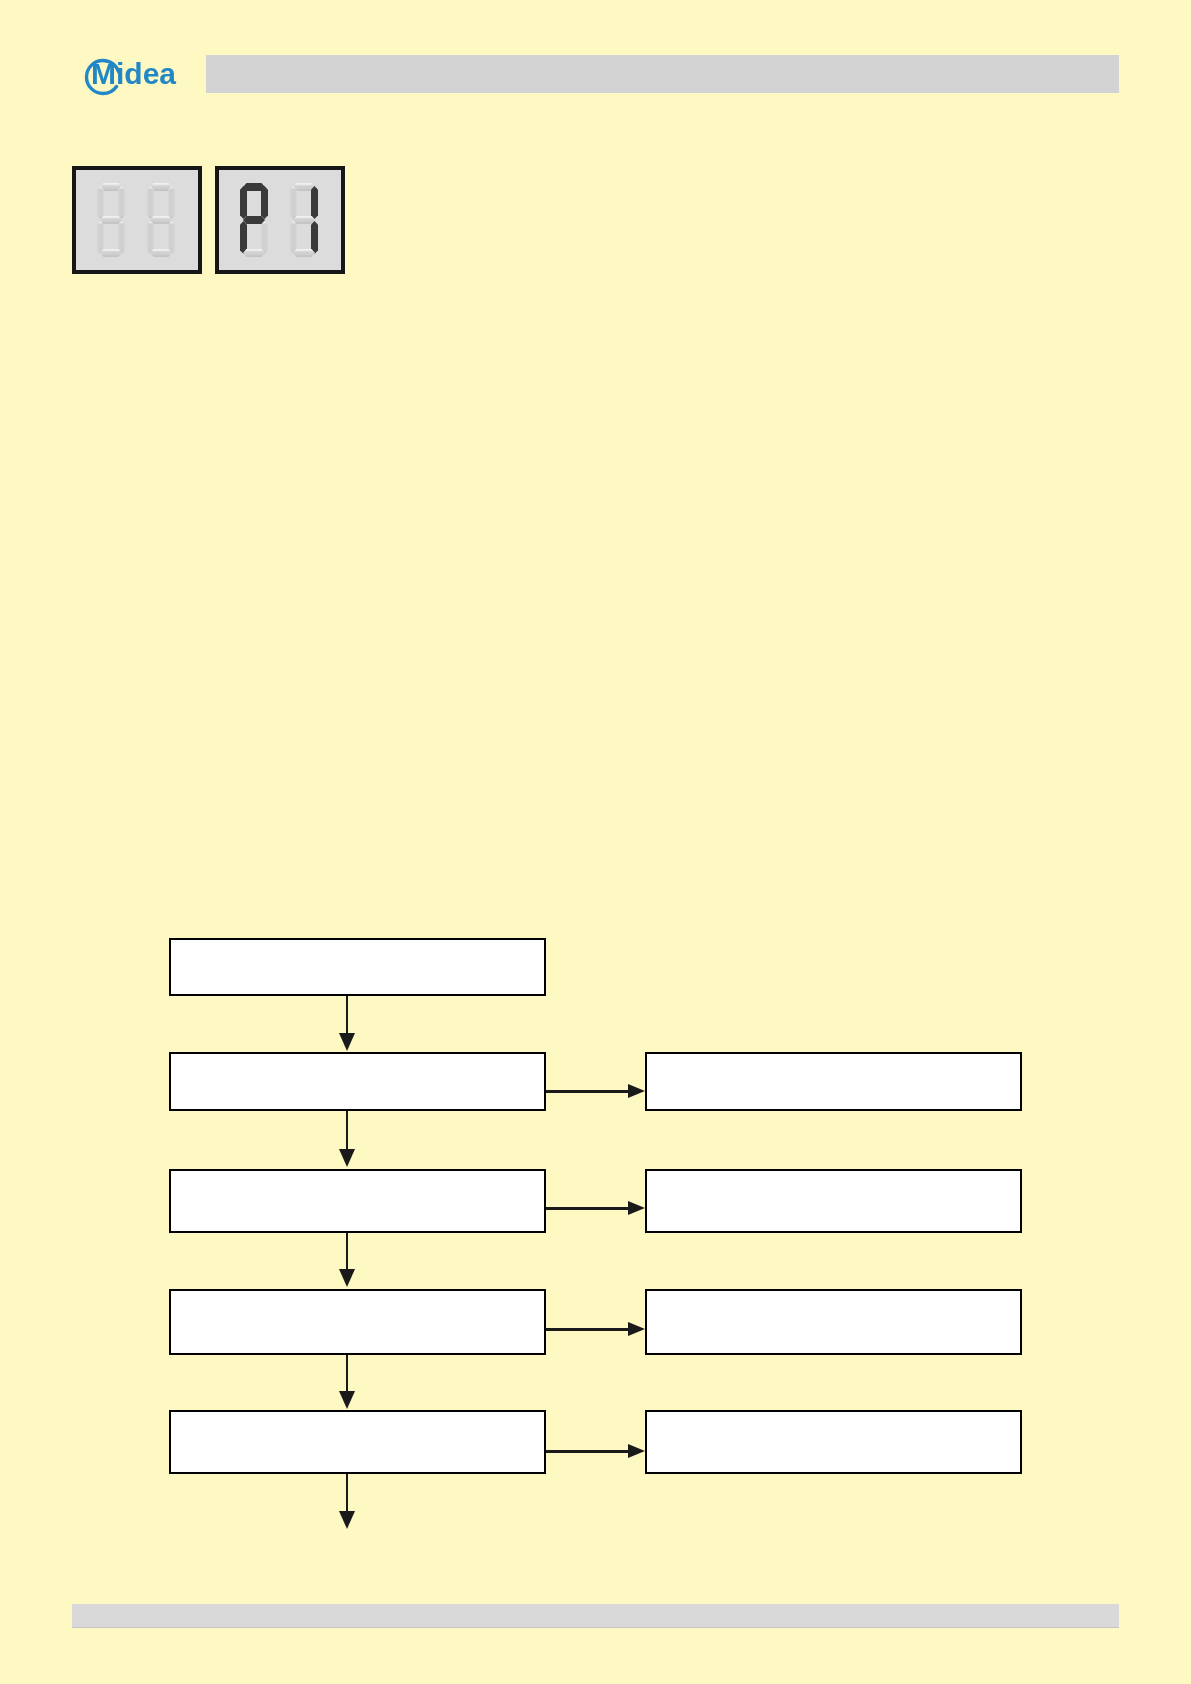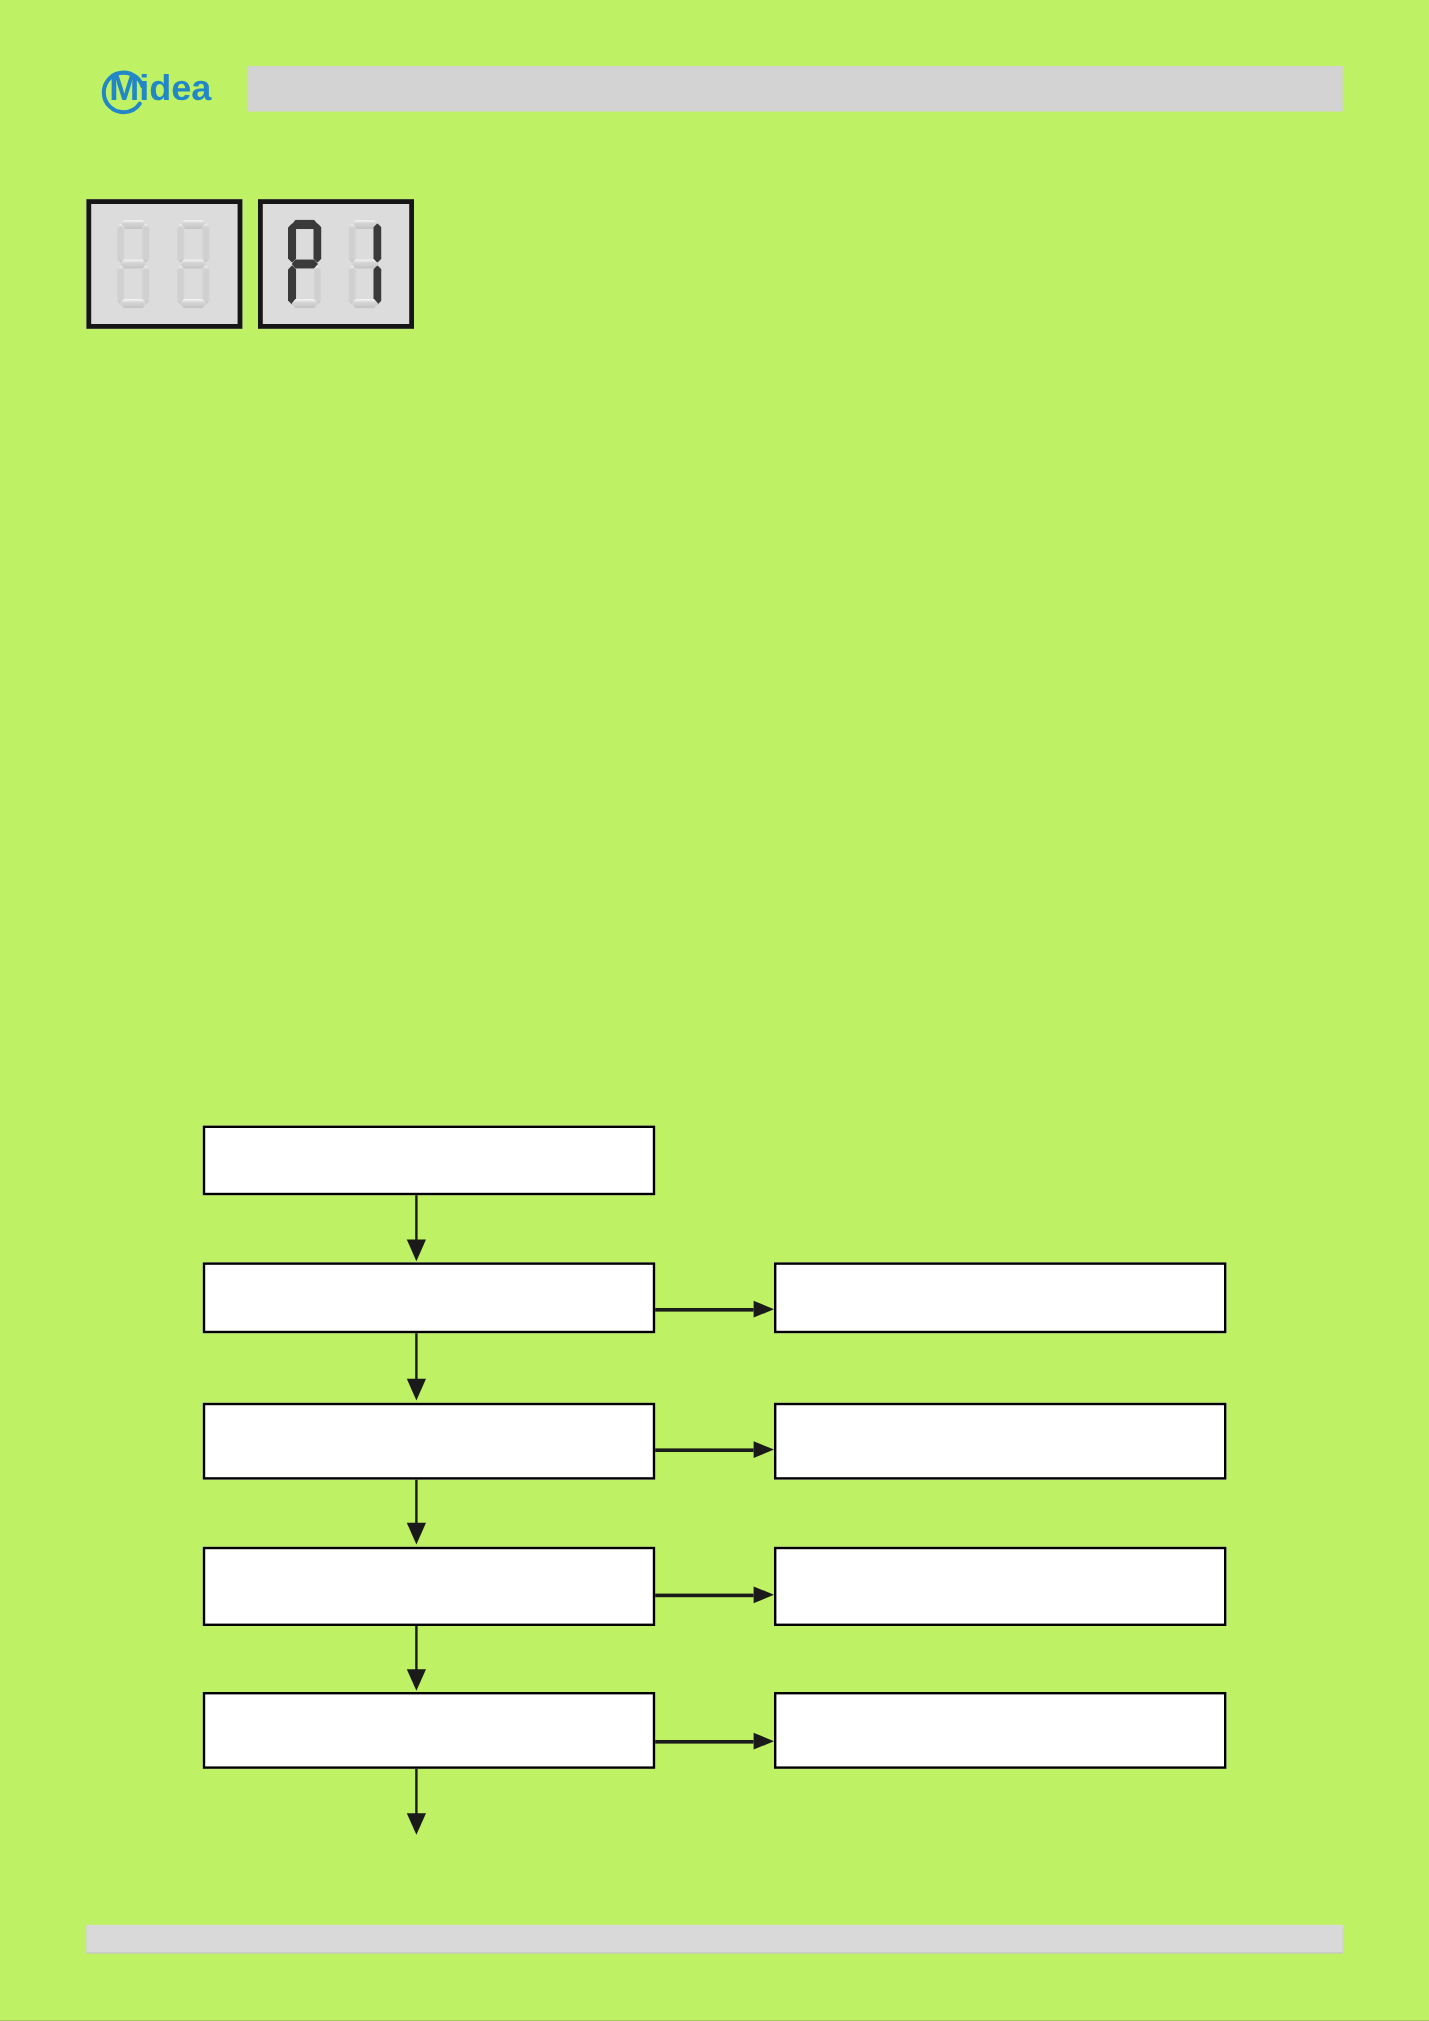--- a/index.html
+++ b/index.html
@@ -1,16 +1,16 @@
 <!DOCTYPE html>
 <html><head>
 <meta charset="utf-8">
 <style>
   html,body{margin:0;padding:0;background:#888;}
-  .page{position:relative;width:1191px;height:1684px;background:#bef264;overflow:hidden;
+  .page{position:relative;width:1191px;height:1684px;background:#fef9c3;overflow:hidden;
         font-family:"Liberation Sans",sans-serif;margin:0 auto;}
   
   .header-bar{position:absolute;left:206px;top:55px;width:913px;height:38px;background:#d3d3d3;}
   .logo{position:absolute;left:84px;top:54px;width:106px;height:44px;}
   .logo svg{position:absolute;left:0;top:2px;}
   .logo-text{position:absolute;left:7px;top:3px;font-size:30px;font-weight:bold;
              letter-spacing:0px;color:#2287c6;}
   
   .seg-panel{position:absolute;width:130px;height:108px;box-sizing:border-box;
              border:4px solid #161616;background:#dcdcdc;}

